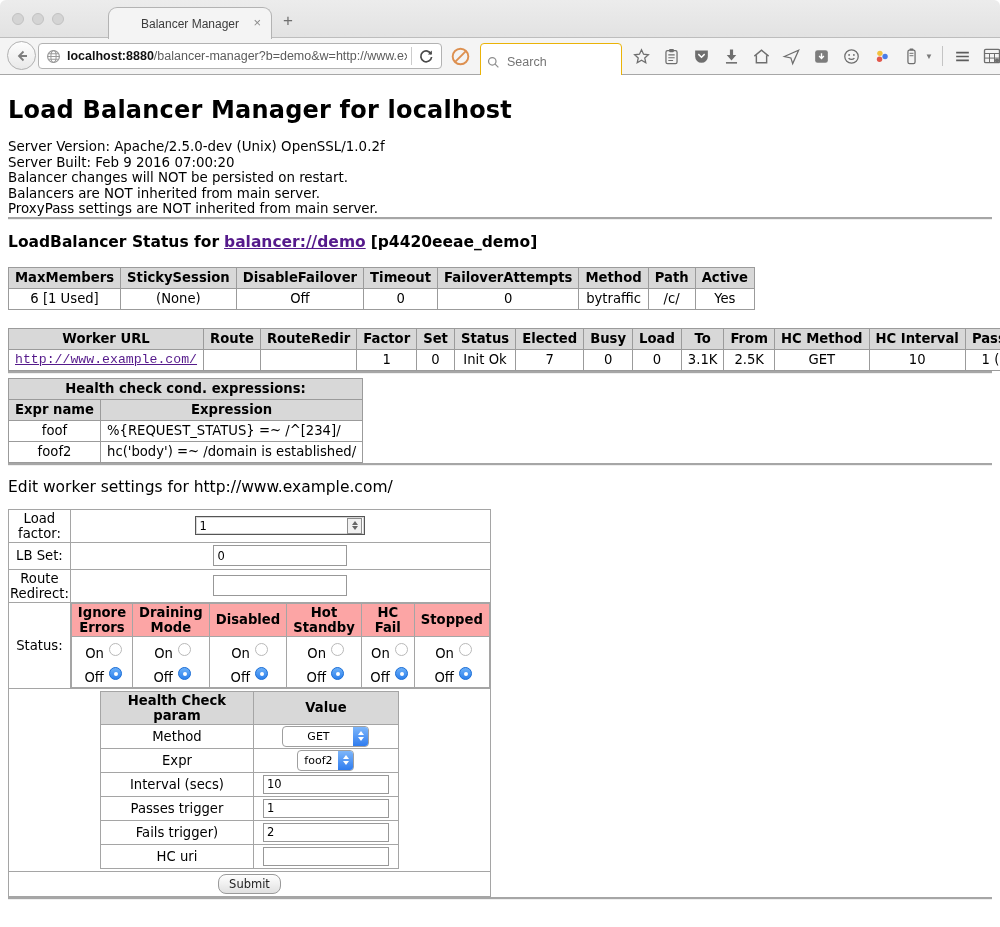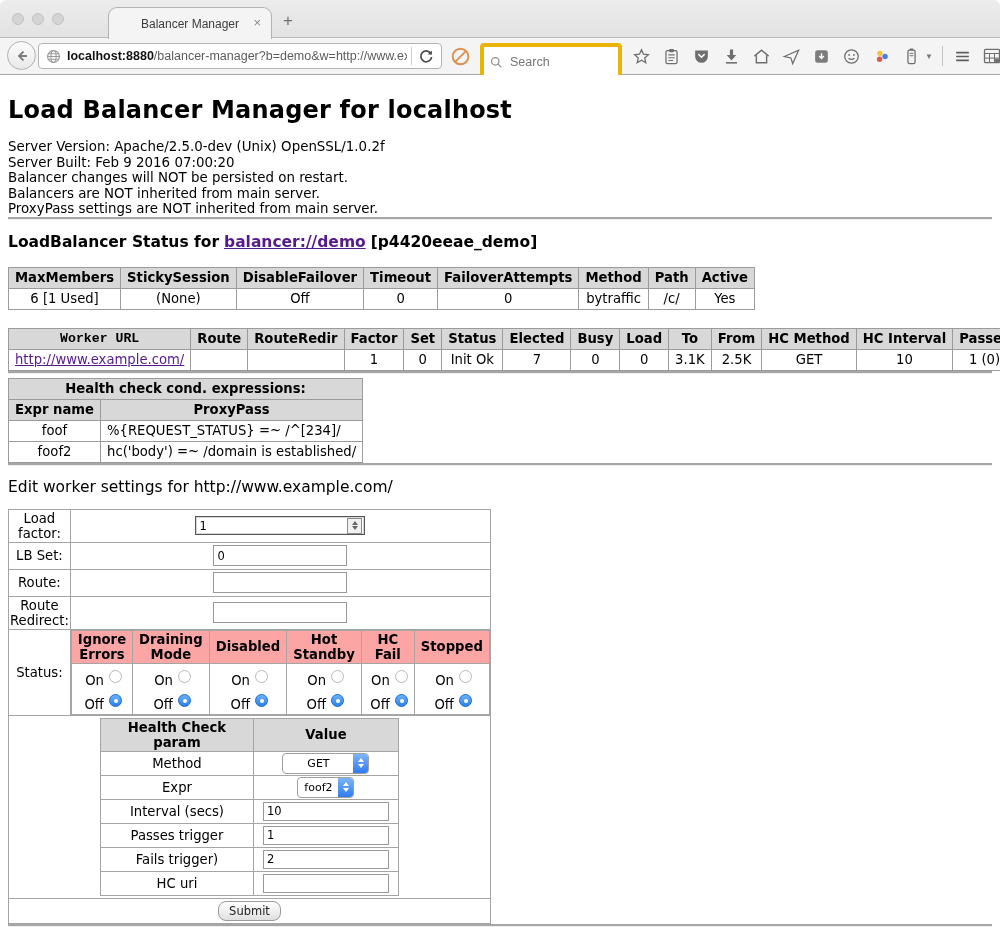--- a/index.html
+++ b/index.html
@@ -16,21 +16,21 @@
   .tab-close{position:absolute;right:10px;top:7px;font-size:13px;color:#8a8a8a;cursor:default;}
   .newtab{position:absolute;left:283px;top:11px;font-size:17px;color:#6f6f6f;z-index:3;}
   .navbar{position:absolute;top:37px;left:0;width:1000px;height:38px;background:#f4f4f4;border-top:1px solid #bdbdbd;border-bottom:1px solid #a7a7a7;box-sizing:border-box;}
   .backbtn{position:absolute;left:7px;top:41px;width:29px;height:29px;border-radius:50%;background:linear-gradient(#fdfdfd,#e9e9e9);border:1px solid #b1b1b1;box-sizing:border-box;display:flex;align-items:center;justify-content:center;z-index:4;}
   .urlfield{position:absolute;left:38px;top:43px;width:404px;height:26px;background:#fff;border:1px solid #b2b2b2;border-radius:4px;box-sizing:border-box;display:flex;align-items:center;overflow:hidden;}
   .urltext{font-size:12.5px;white-space:nowrap;overflow:hidden;flex:1;}
   .url-host{color:#111;font-weight:bold;}
   .url-path{color:#5c5c5c;}
   .url-divider{width:1px;height:18px;background:#ccc;margin:0 6px 0 4px;}
   .blockbtn{position:absolute;left:448px;top:44px;width:24px;height:24px;display:flex;align-items:center;justify-content:center;}
-  .searchfield{position:absolute;left:480px;top:43px;width:142px;height:38px;background:#fff;border:4px solid #eab308;border-radius:4px;box-sizing:border-box;display:flex;align-items:center;padding:0 6px;gap:5px;}
+  .searchfield{position:absolute;left:480px;top:43px;width:142px;height:38px;background:#fff;border:1px solid #eab308;border-radius:4px;box-sizing:border-box;display:flex;align-items:center;padding:0 6px;gap:5px;}
   .searchfield input{border:none;outline:none;flex:1;font-size:12.5px;font-family:"Liberation Sans",sans-serif;color:#333;background:transparent;width:90px;}
   .toolicons{position:absolute;left:631px;top:37px;height:38px;display:flex;align-items:center;gap:9px;}
   .ticon{width:21px;height:21px;display:flex;align-items:center;justify-content:center;}
   .vsep{width:1px;height:20px;background:#c4c4c4;}
   .caret{font-size:8px;color:#7a7a7a;margin-left:-6px;}
 
   
   .page{position:absolute;top:75px;left:0;width:1000px;height:852px;background:#fff;padding:0 8px;box-sizing:border-box;color:#000;}
   h1.pagetitle{font-size:24px;font-weight:bold;margin:21px 0 0 0;letter-spacing:.2px;}
   .info{margin-top:15px;font-size:13.4px;line-height:15.5px;}
@@ -276,38 +276,38 @@
         <td>bytraffic</td>
         <td>/c/</td>
         <td>Yes</td>
       </tr>
     </tbody>
       </table>
 
     <table class="dtable wkt" style="width:962px;">
       <tbody>
           <tr>
-        <th style="width:168px;font-family:Liberation Mono, monospace;">Worker URL</th>
+        <th style="width:168px;">Worker URL</th>
         <th>Route</th>
         <th>RouteRedir</th>
         <th>Factor</th>
         <th>Set</th>
         <th>Status</th>
         <th>Elected</th>
         <th>Busy</th>
         <th>Load</th>
         <th>To</th>
         <th>From</th>
         <th>HC Method</th>
         <th>HC Interval</th>
         <th>Passes</th>
 
       </tr>
       <tr>
-        <td style="text-align:left;"><a class="wlink" href="#">http://www.example.com/</a></td>
+        <td style="text-align:left;font-family:Liberation Mono, monospace;"><a class="wlink" href="#">http://www.example.com/</a></td>
         <td></td>
         <td></td>
         <td>1</td>
         <td>0</td>
         <td>Init Ok</td>
         <td>7</td>
         <td>0</td>
         <td>0</td>
         <td>3.1K</td>
         <td>2.5K</td>
@@ -321,21 +321,21 @@
 
     <hr class="rule hr2">
 
     <table class="dtable ext">
       <tbody>
           <tr>
         <th colspan="2">Health check cond. expressions:</th>
       </tr>
       <tr>
         <th>Expr name</th>
-        <th>ProxyPass</th>
+        <th>Expression</th>
       </tr>
       <tr>
         <td>foof</td>
         <td class="exprcell">%{REQUEST_STATUS} =~ /^[234]/</td>
       </tr>
       <tr>
         <td>foof2</td>
         <td class="exprcell">hc('body') =~ /domain is established/</td>
       </tr>
     </tbody>
@@ -355,24 +355,20 @@
             <span class="spin">
                   <i class="up"></i>
                   <i class="dn"></i>
                 </span>
           </span>
         </td>
       </tr>
       <tr>
         <td class="flabel">LB Set:</td>
         <td class="fval"><input class="txt" type="text" value="0" style=""></td>
-      </tr>
-      <tr>
-        <td class="flabel">Route:</td>
-        <td class="fval"><input class="txt" type="text" value="" style=""></td>
       </tr>
       <tr>
         <td class="flabel">Route Redirect:</td>
         <td class="fval"><input class="txt" type="text" value="" style=""></td>
       </tr>
       <tr>
         <td class="flabel">Status:</td>
         <td style="padding:0;">
           <table class="status">
             <tbody>

